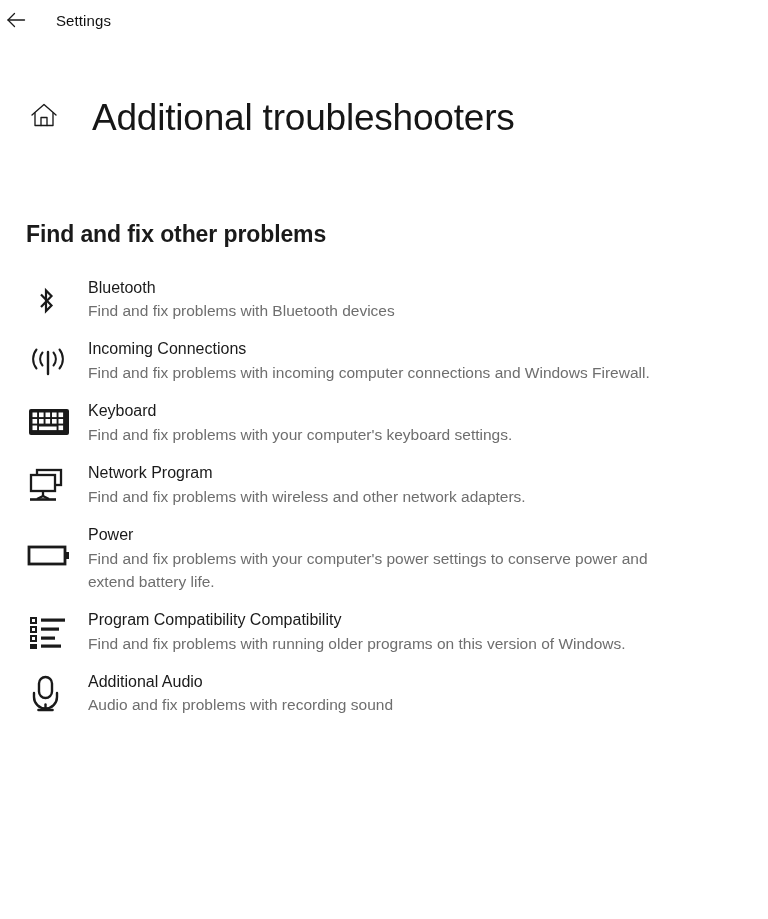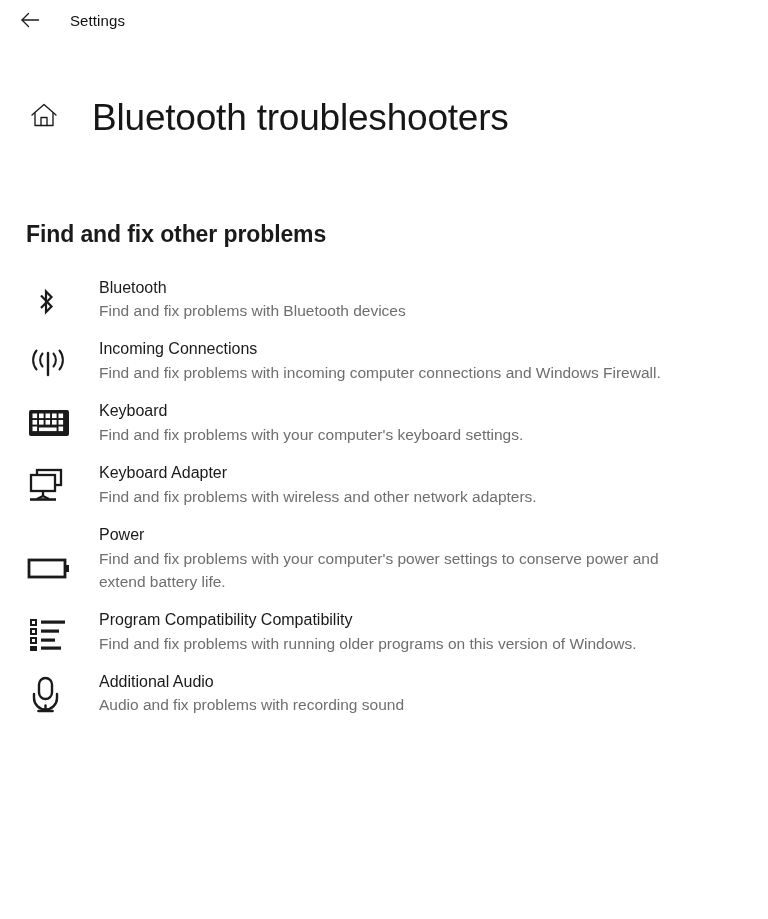--- a/index.html
+++ b/index.html
@@ -14,21 +14,20 @@
     font-family: "Liberation Sans", sans-serif;
     color: #1a1a1a;
     -webkit-font-smoothing: antialiased;
   }
 
   
   .titlebar {
     height: 40px;
     display: flex;
     align-items: center;
-    padding-left: 14px;
   }
   .back-btn {
     width: 32px;
     height: 30px;
     display: flex;
     align-items: center;
     justify-content: center;
     cursor: pointer;
   }
   .back-btn svg { display: block; }
@@ -73,25 +72,24 @@
     letter-spacing: -0.1px;
   }
 
   
   .ts-list {
     margin-top: 28px;
     padding-left: 26px;
   }
   .ts-item {
     display: flex;
-    align-items: flex-end;
+    align-items: center;
     margin-bottom: 15px;
     cursor: pointer;
     max-width: 700px;
-    gap: 11px;
   }
   .ts-icon {
     width: 52px;
     min-height: 40px;
     flex: none;
     display: flex;
     align-items: flex-start;
     justify-content: flex-start;
     padding-top: 4px;
   }
@@ -132,21 +130,21 @@
 <div class="page-header">
   <div class="home-icon">
     <span>
       <svg width="32" height="32" viewBox="0 0 32 32" fill="none" stroke="#1a1a1a" stroke-width="1.35" stroke-linejoin="round" stroke-linecap="round">
         <path d="M4 16 L16 5.5 L28 16"></path>
         <path d="M7 14 L7 26.5 L25 26.5 L25 14"></path>
         <path d="M13 26.5 L13 18.5 L19 18.5 L19 26.5"></path>
       </svg>
     </span>
   </div>
-  <h1 class="page-title">Bluetooth troubleshooters</h1>
+  <h1 class="page-title">Additional troubleshooters</h1>
 </div>
 
 <h2 class="section-heading">Find and fix other problems</h2>
 
 <div class="ts-list">
 
   <div class="ts-item">
     <div class="ts-icon">
       <svg width="40" height="40" viewBox="0 0 40 40" fill="none" stroke="#1a1a1a" stroke-width="2.2" stroke-linejoin="miter" stroke-linecap="butt">
         <path d="M15 13.5 L25.5 24.5 L20 30 L20 9.5 L25.5 15 L15 26"></path>
@@ -205,21 +203,21 @@
     <div class="ts-icon">
       <svg width="46" height="42" viewBox="0 0 46 42" fill="none" stroke="#1a1a1a" stroke-width="2.3">
         <rect x="11" y="4" width="24" height="15" fill="#ffffff"></rect>
         <rect x="5" y="9" width="24" height="16" fill="#ffffff"></rect>
         <line x1="17" y1="25" x2="17" y2="30" stroke-width="2.3"></line>
         <path d="M11 33 L17 30 L23 33" stroke-width="2.3" fill="none"></path>
         <line x1="4" y1="33.5" x2="30" y2="33.5" stroke-width="2.6"></line>
       </svg>
     </div>
     <div class="ts-text">
-      <div class="ts-title">Keyboard Adapter</div>
+      <div class="ts-title">Network Program</div>
       <div class="ts-desc">Find and fix problems with wireless and other network adapters.</div>
     </div>
   </div>
 
   <div class="ts-item">
     <div class="ts-icon">
       <svg width="48" height="30" viewBox="0 0 48 30" fill="none">
         <rect x="3" y="7" width="36" height="17" fill="none" stroke="#1a1a1a" stroke-width="2.8"></rect>
         <rect x="39" y="12" width="4" height="7" fill="#1a1a1a"></rect>
       </svg>

